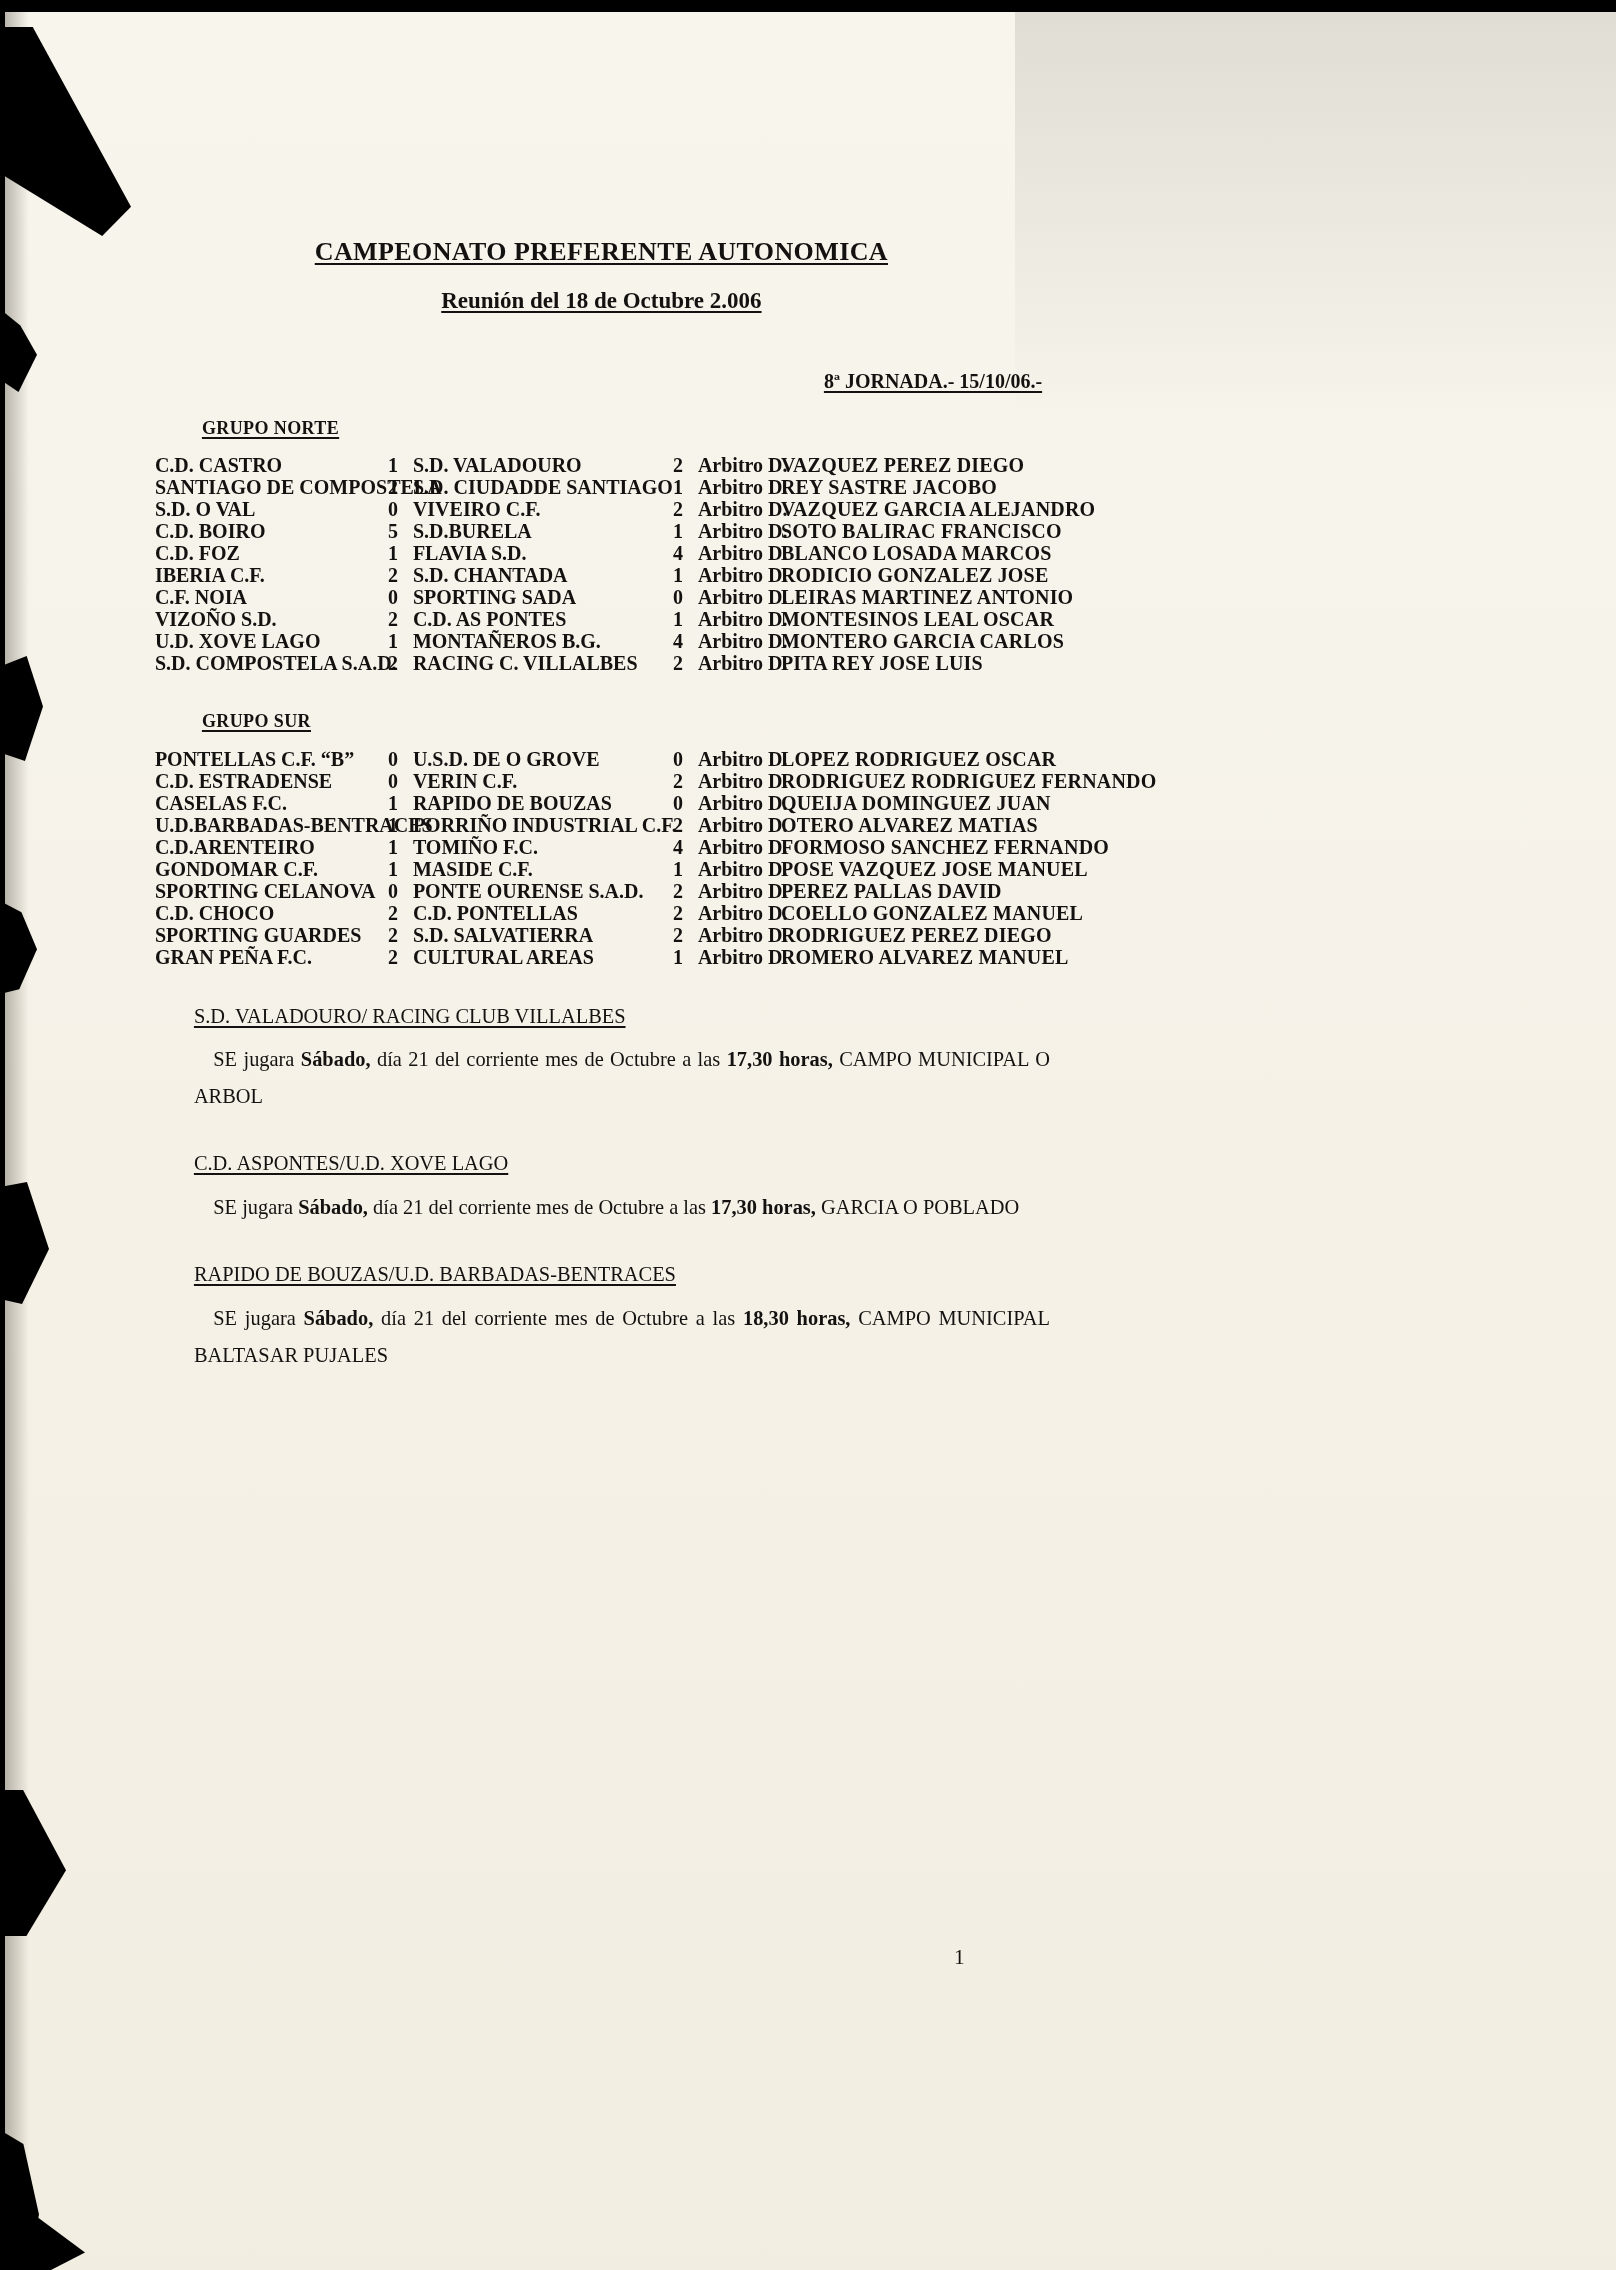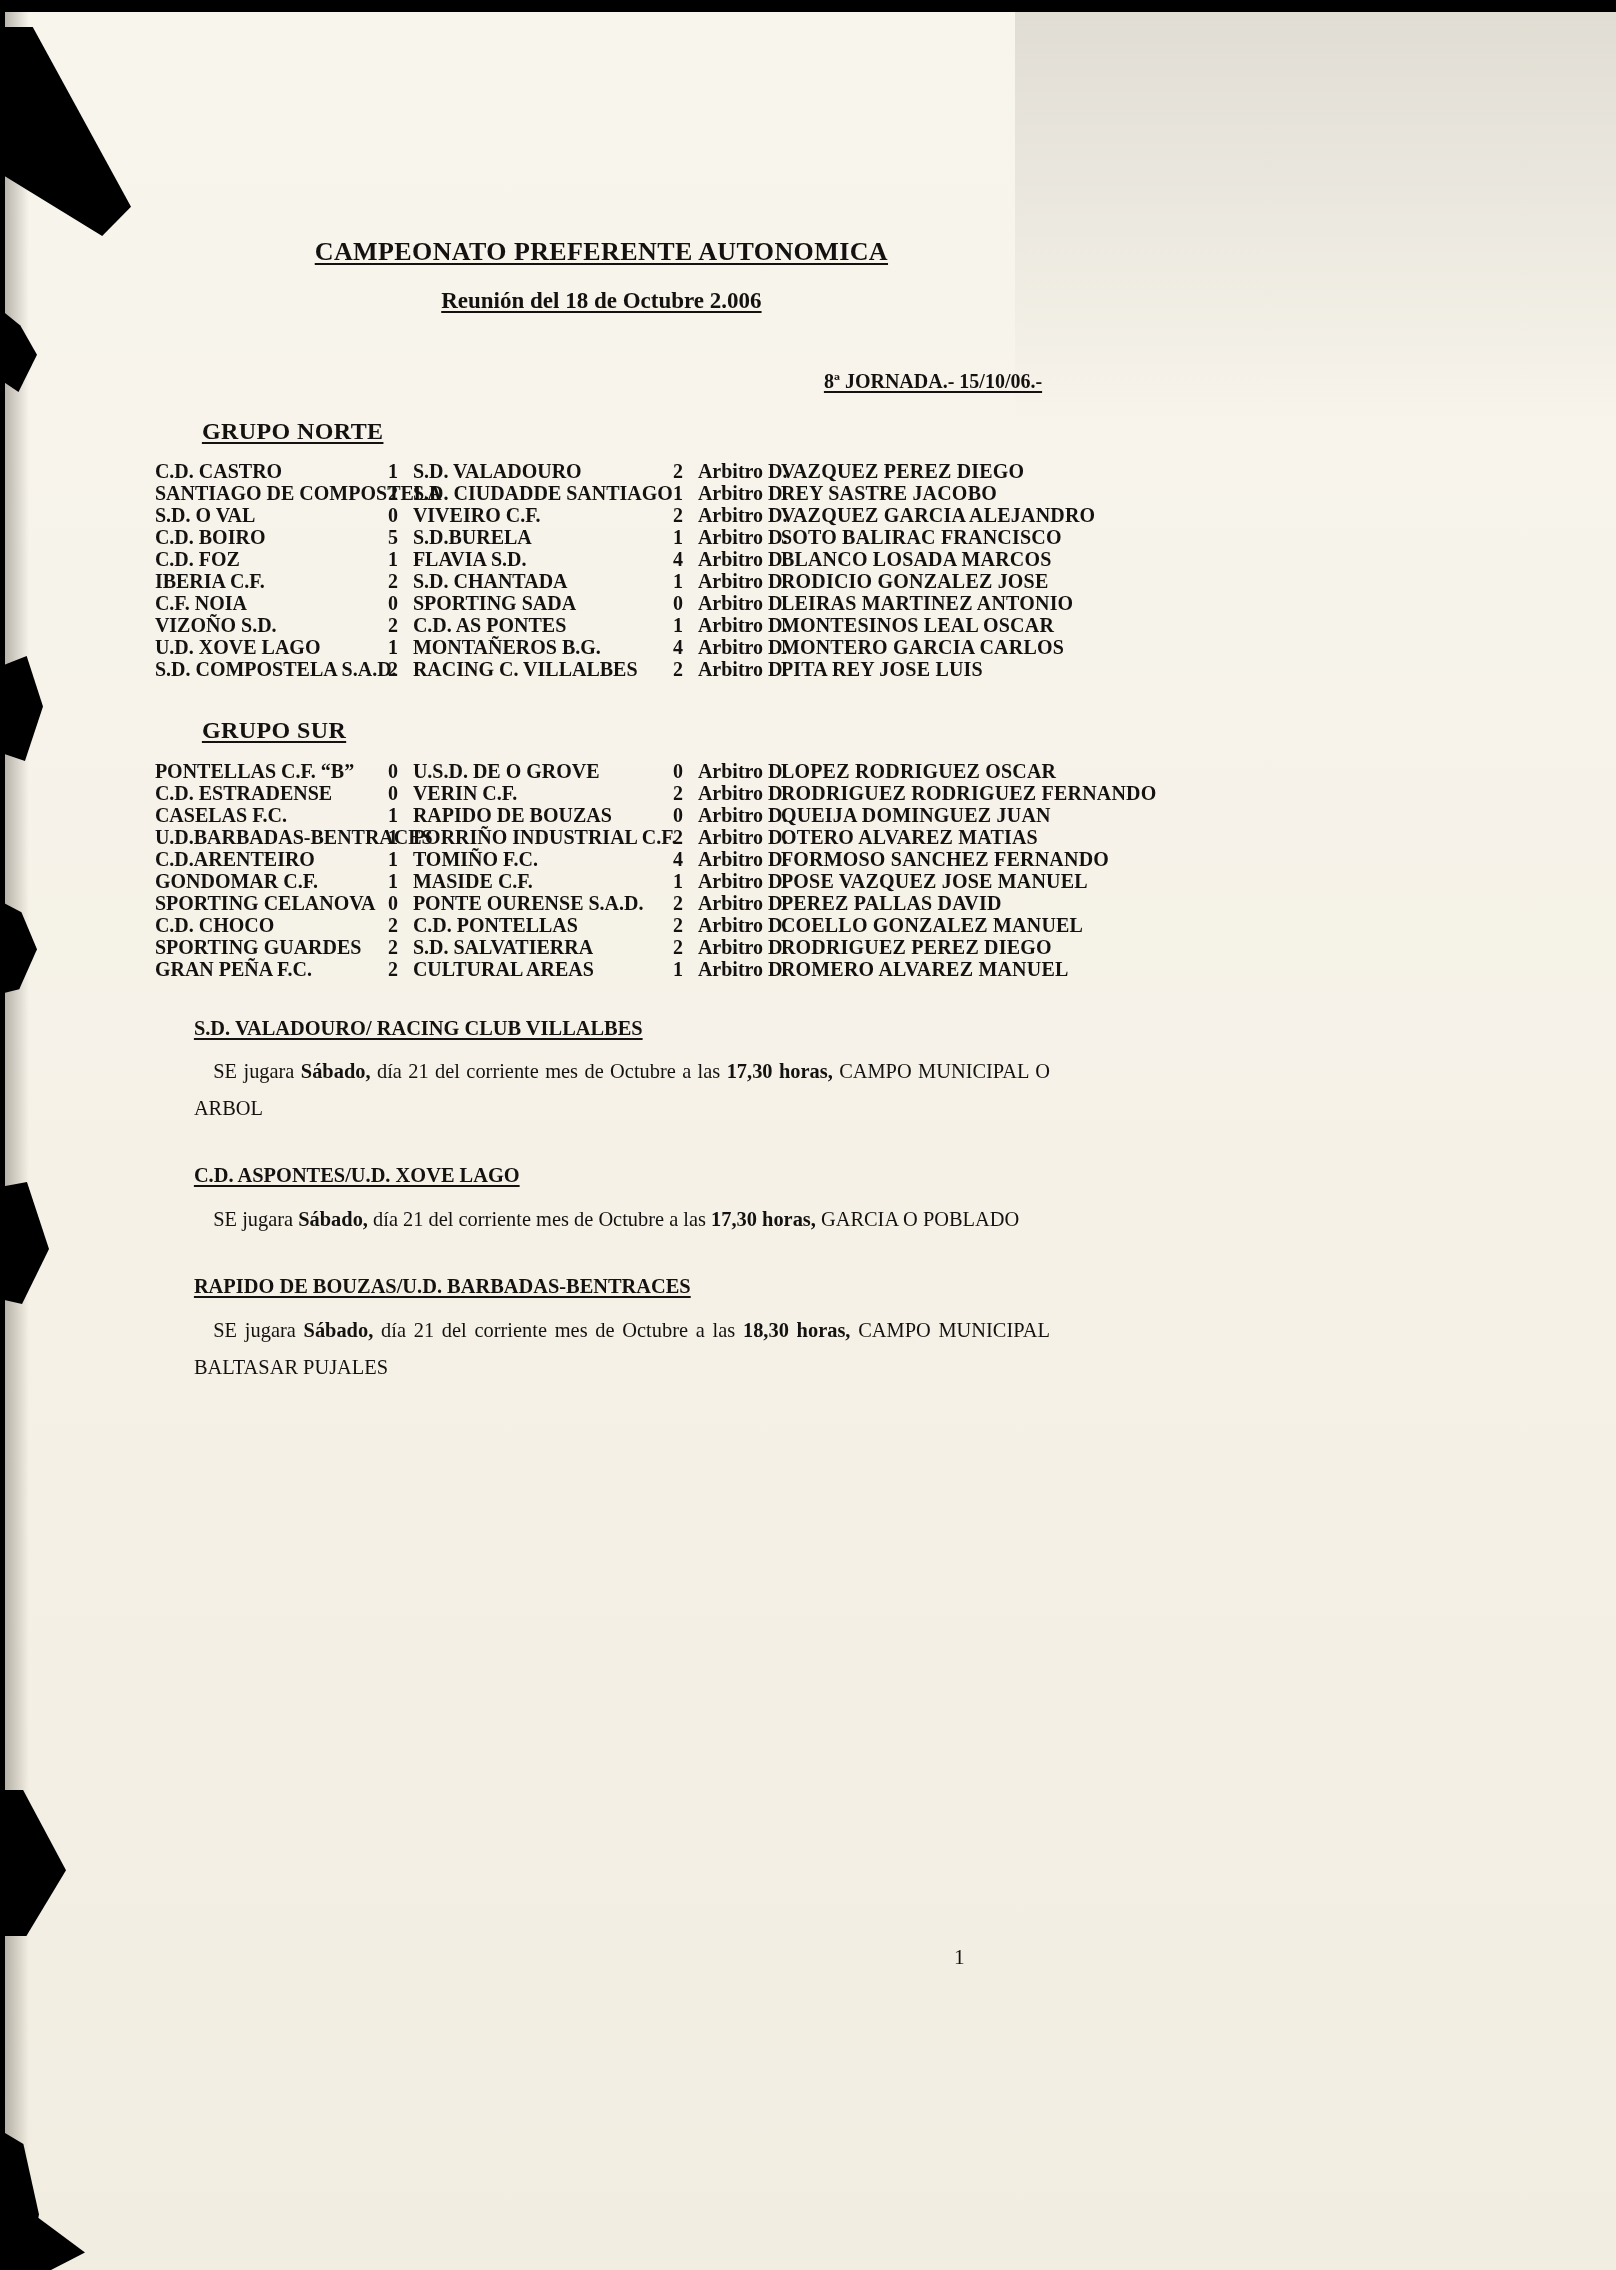--- a/index.html
+++ b/index.html
@@ -32,34 +32,34 @@
   .t-d{left:0;top:1182px;width:49px;height:122px;clip-path:polygon(0 4%,55% 0,100% 55%,45% 100%,0 96%);}
   .t-e{left:0;top:1790px;width:66px;height:146px;clip-path:polygon(0 0,35% 0,100% 55%,40% 100%,0 100%);}
   .t-f{left:0;top:2130px;width:39px;height:141px;clip-path:polygon(0 0,60% 10%,100% 60%,70% 100%,0 100%);}
   .t-g{left:0;top:2212px;width:85px;height:58px;clip-path:polygon(0 0,45% 10%,100% 70%,60% 100%,0 100%);}
 
   .content{position:absolute;left:151px;top:0;width:893px;}
   .u{text-decoration:underline;text-underline-offset:2.9px;text-decoration-thickness:1.9px;}
   .title{margin-top:225px;text-align:center;font-weight:bold;font-size:26px;letter-spacing:0.4px;}
   .subtitle{margin-top:21.3px;text-align:center;font-weight:bold;font-size:23px;}
   .jornada{margin-top:56px;text-align:right;font-weight:bold;font-size:20px;padding-right:5.8px;}
-  .group-heading{margin-top:25px;margin-left:47px;font-weight:bold;font-size:24px;letter-spacing:0.4px;}
+  .group-heading{margin-top:25px;margin-left:47px;font-weight:bold;font-size:18px;letter-spacing:0.4px;}
 
   table.results{border-collapse:collapse;table-layout:fixed;width:980px;margin-top:15.5px;}
   table.results td{
     font-weight:bold;font-size:20px;line-height:22px;
     white-space:nowrap;vertical-align:baseline;padding:0;
   }
   td.sm{font-size:16px;}
   td.score{font-size:20px;}
   td.arb{font-size:18.4px;}
   td.ref{font-size:19px;letter-spacing:0.2px;}
 
   .cambio-heading{margin-top:47px;text-align:center;font-weight:bold;font-size:22px;}
-  .match-heading{margin-top:37px;margin-left:39px;font-weight:bold;font-size:20.4px;}
+  .match-heading{margin-top:37px;margin-left:39px;font-weight:normal;font-size:20.4px;}
   .body-text{
     margin:13.6px 0 0 39px;width:856px;
     font-size:20.4px;line-height:37px;text-align:justify;text-indent:19.4px;
   }
   .body-text b{font-weight:bold;}
   .page-number{position:absolute;left:950px;top:1933px;font-size:21.3px;}
 </style>
 </head>
 <body>
 

